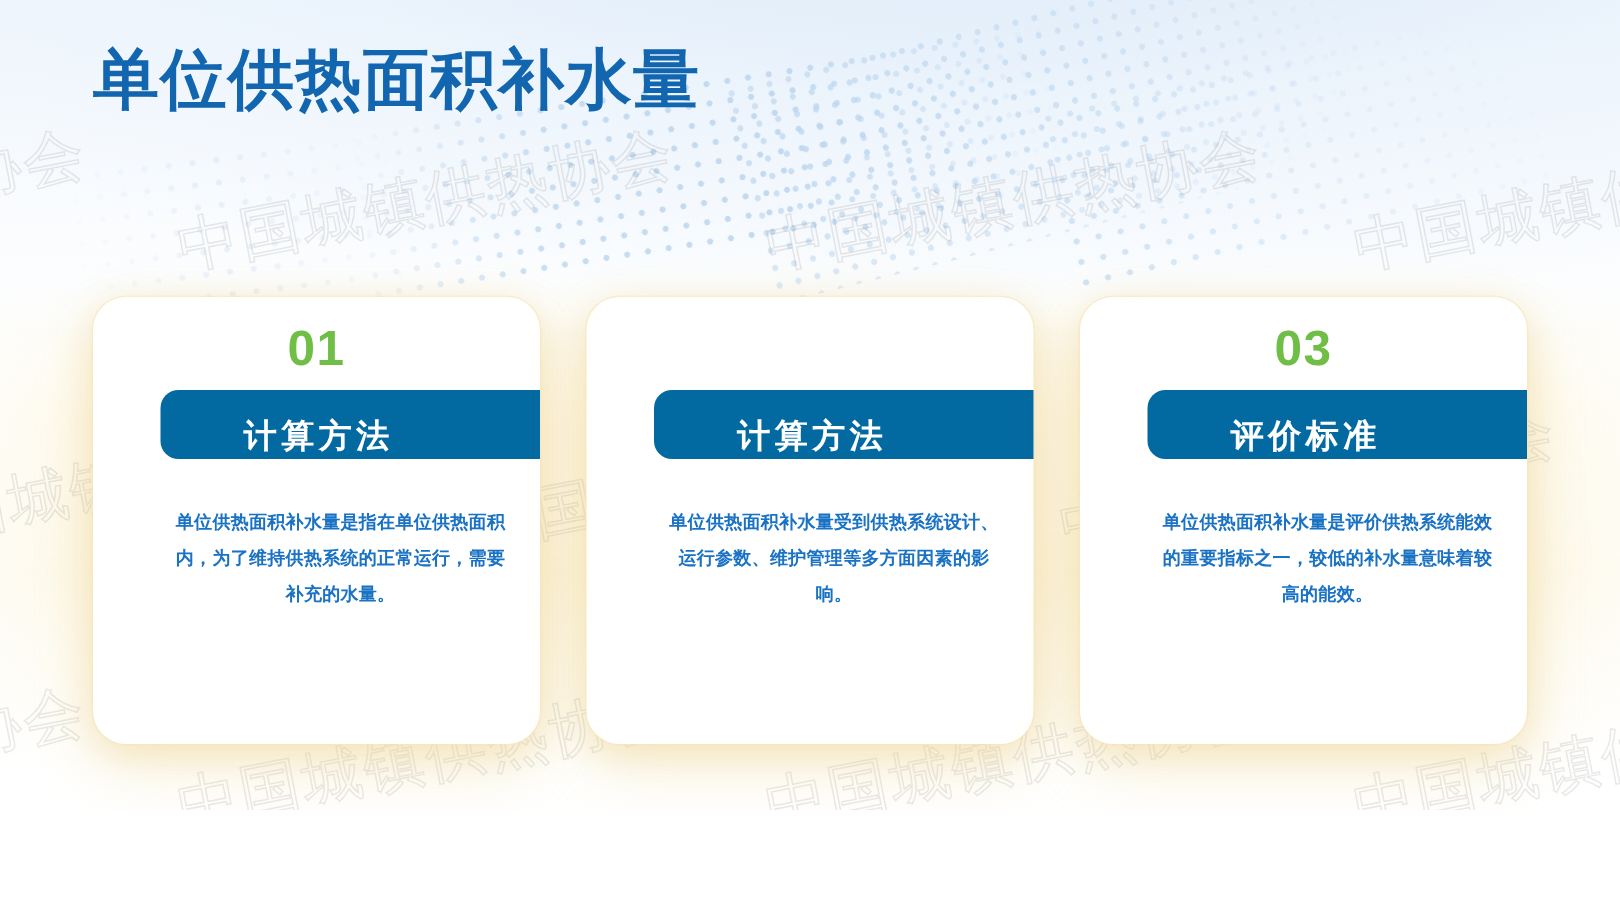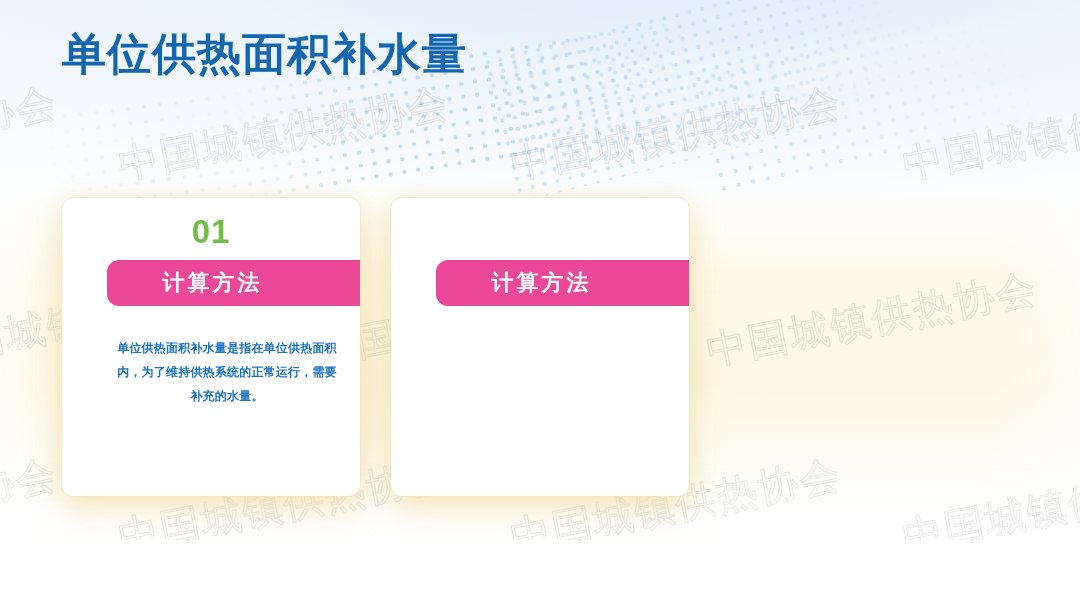--- a/index.html
+++ b/index.html
@@ -156,21 +156,21 @@
     width: 1080px;
     height: 300px;
     z-index: 10;
   }
   .card {
     position: absolute;
     top: 0;
     width: 298px;
     height: 298px;
     background: #ffffff;
-    border-radius: 12px;
+    border-radius: 22px;
     box-shadow:
       0 0 0 1px rgba(246,229,182,0.55),
       0 6px 26px rgba(234,206,134,0.42),
       0 18px 42px rgba(238,214,150,0.30);
     overflow: hidden;
   }
   .card-1 { left: 62px; }
   .card-2 { left: 391px; }
   .card-3 { left: 720px; }
 
@@ -186,24 +186,24 @@
     letter-spacing: 1px;
     line-height: 1.1;
   }
 
   .card-banner {
     position: absolute;
     top: 62px;
     left: 45px;
     right: -2px;
     height: 46px;
-    background: #ec4899;
+    background: #0369a1;
     border-radius: 12px 0 0 12px;
     display: flex;
-    align-items: center;
+    align-items: flex-end;
     justify-content: center;
     padding-right: 44px;
     box-sizing: border-box;
   }
   .card-banner-text {
     font-size: 22px;
     font-weight: 700;
     color: #ffffff;
     letter-spacing: 3px;
     white-space: nowrap;
@@ -249,22 +249,30 @@
       <div class="card-banner">
         <span class="card-banner-text">计算方法</span>
       </div>
       <div class="card-body">单位供热面积补水量是指在单位供热面积内，为了维持供热系统的正常运行，需要补充的水量。</div>
     </div>
 
     <div class="card card-2">
       <div class="card-banner">
         <span class="card-banner-text">计算方法</span>
       </div>
-    </div>
-
+      <div class="card-body">单位供热面积补水量受到供热系统设计、运行参数、维护管理等多方面因素的影响。</div>
+    </div>
+
+    <div class="card card-3">
+      <div class="card-num">03</div>
+      <div class="card-banner">
+        <span class="card-banner-text">评价标准</span>
+      </div>
+      <div class="card-body">单位供热面积补水量是评价供热系统能效的重要指标之一，较低的补水量意味着较高的能效。</div>
+    </div>
 
   </div>
 
   <div class="watermark-layer" id="watermark-layer">
       <div class="wm" style="left: 0px; top: 0px;">中国城镇供热协会</div>
       <div class="wm" style="left: 392px; top: 0px;">中国城镇供热协会</div>
       <div class="wm" style="left: 784px; top: 0px;">中国城镇供热协会</div>
       <div class="wm" style="left: -196px; top: 186px;">中国城镇供热协会</div>
       <div class="wm" style="left: 196px; top: 186px;">中国城镇供热协会</div>
       <div class="wm" style="left: 588px; top: 186px;">中国城镇供热协会</div>

